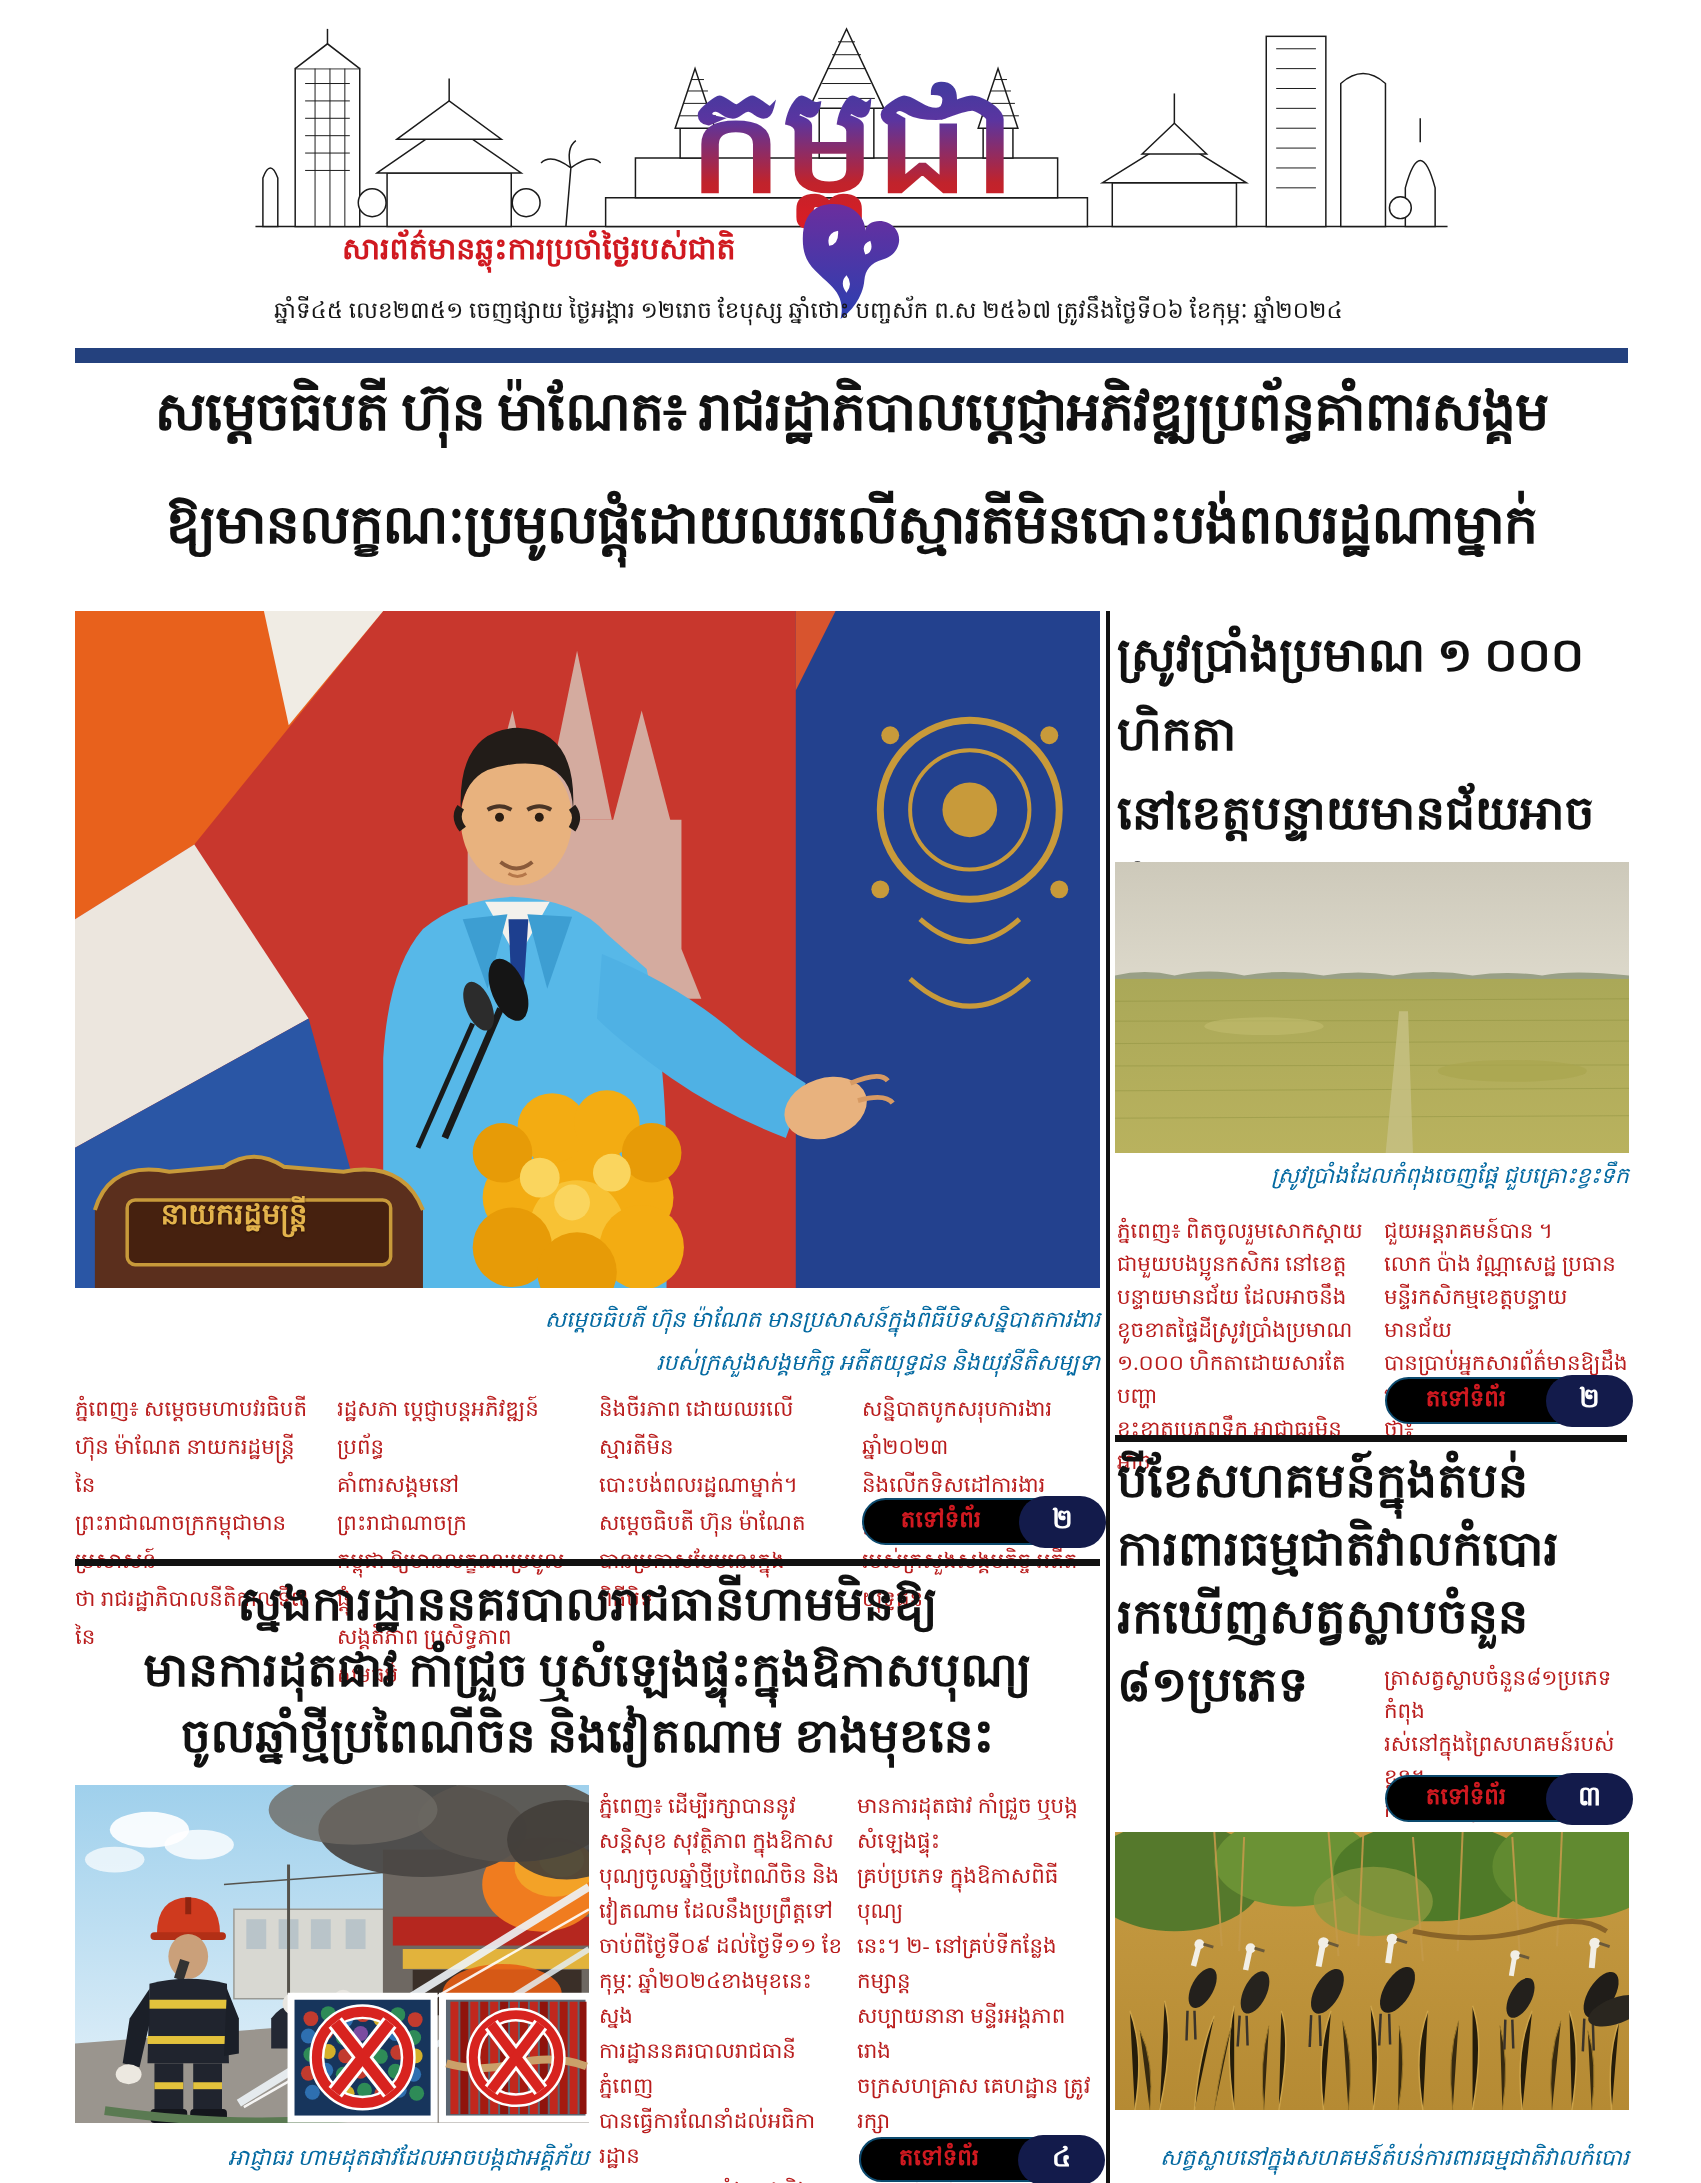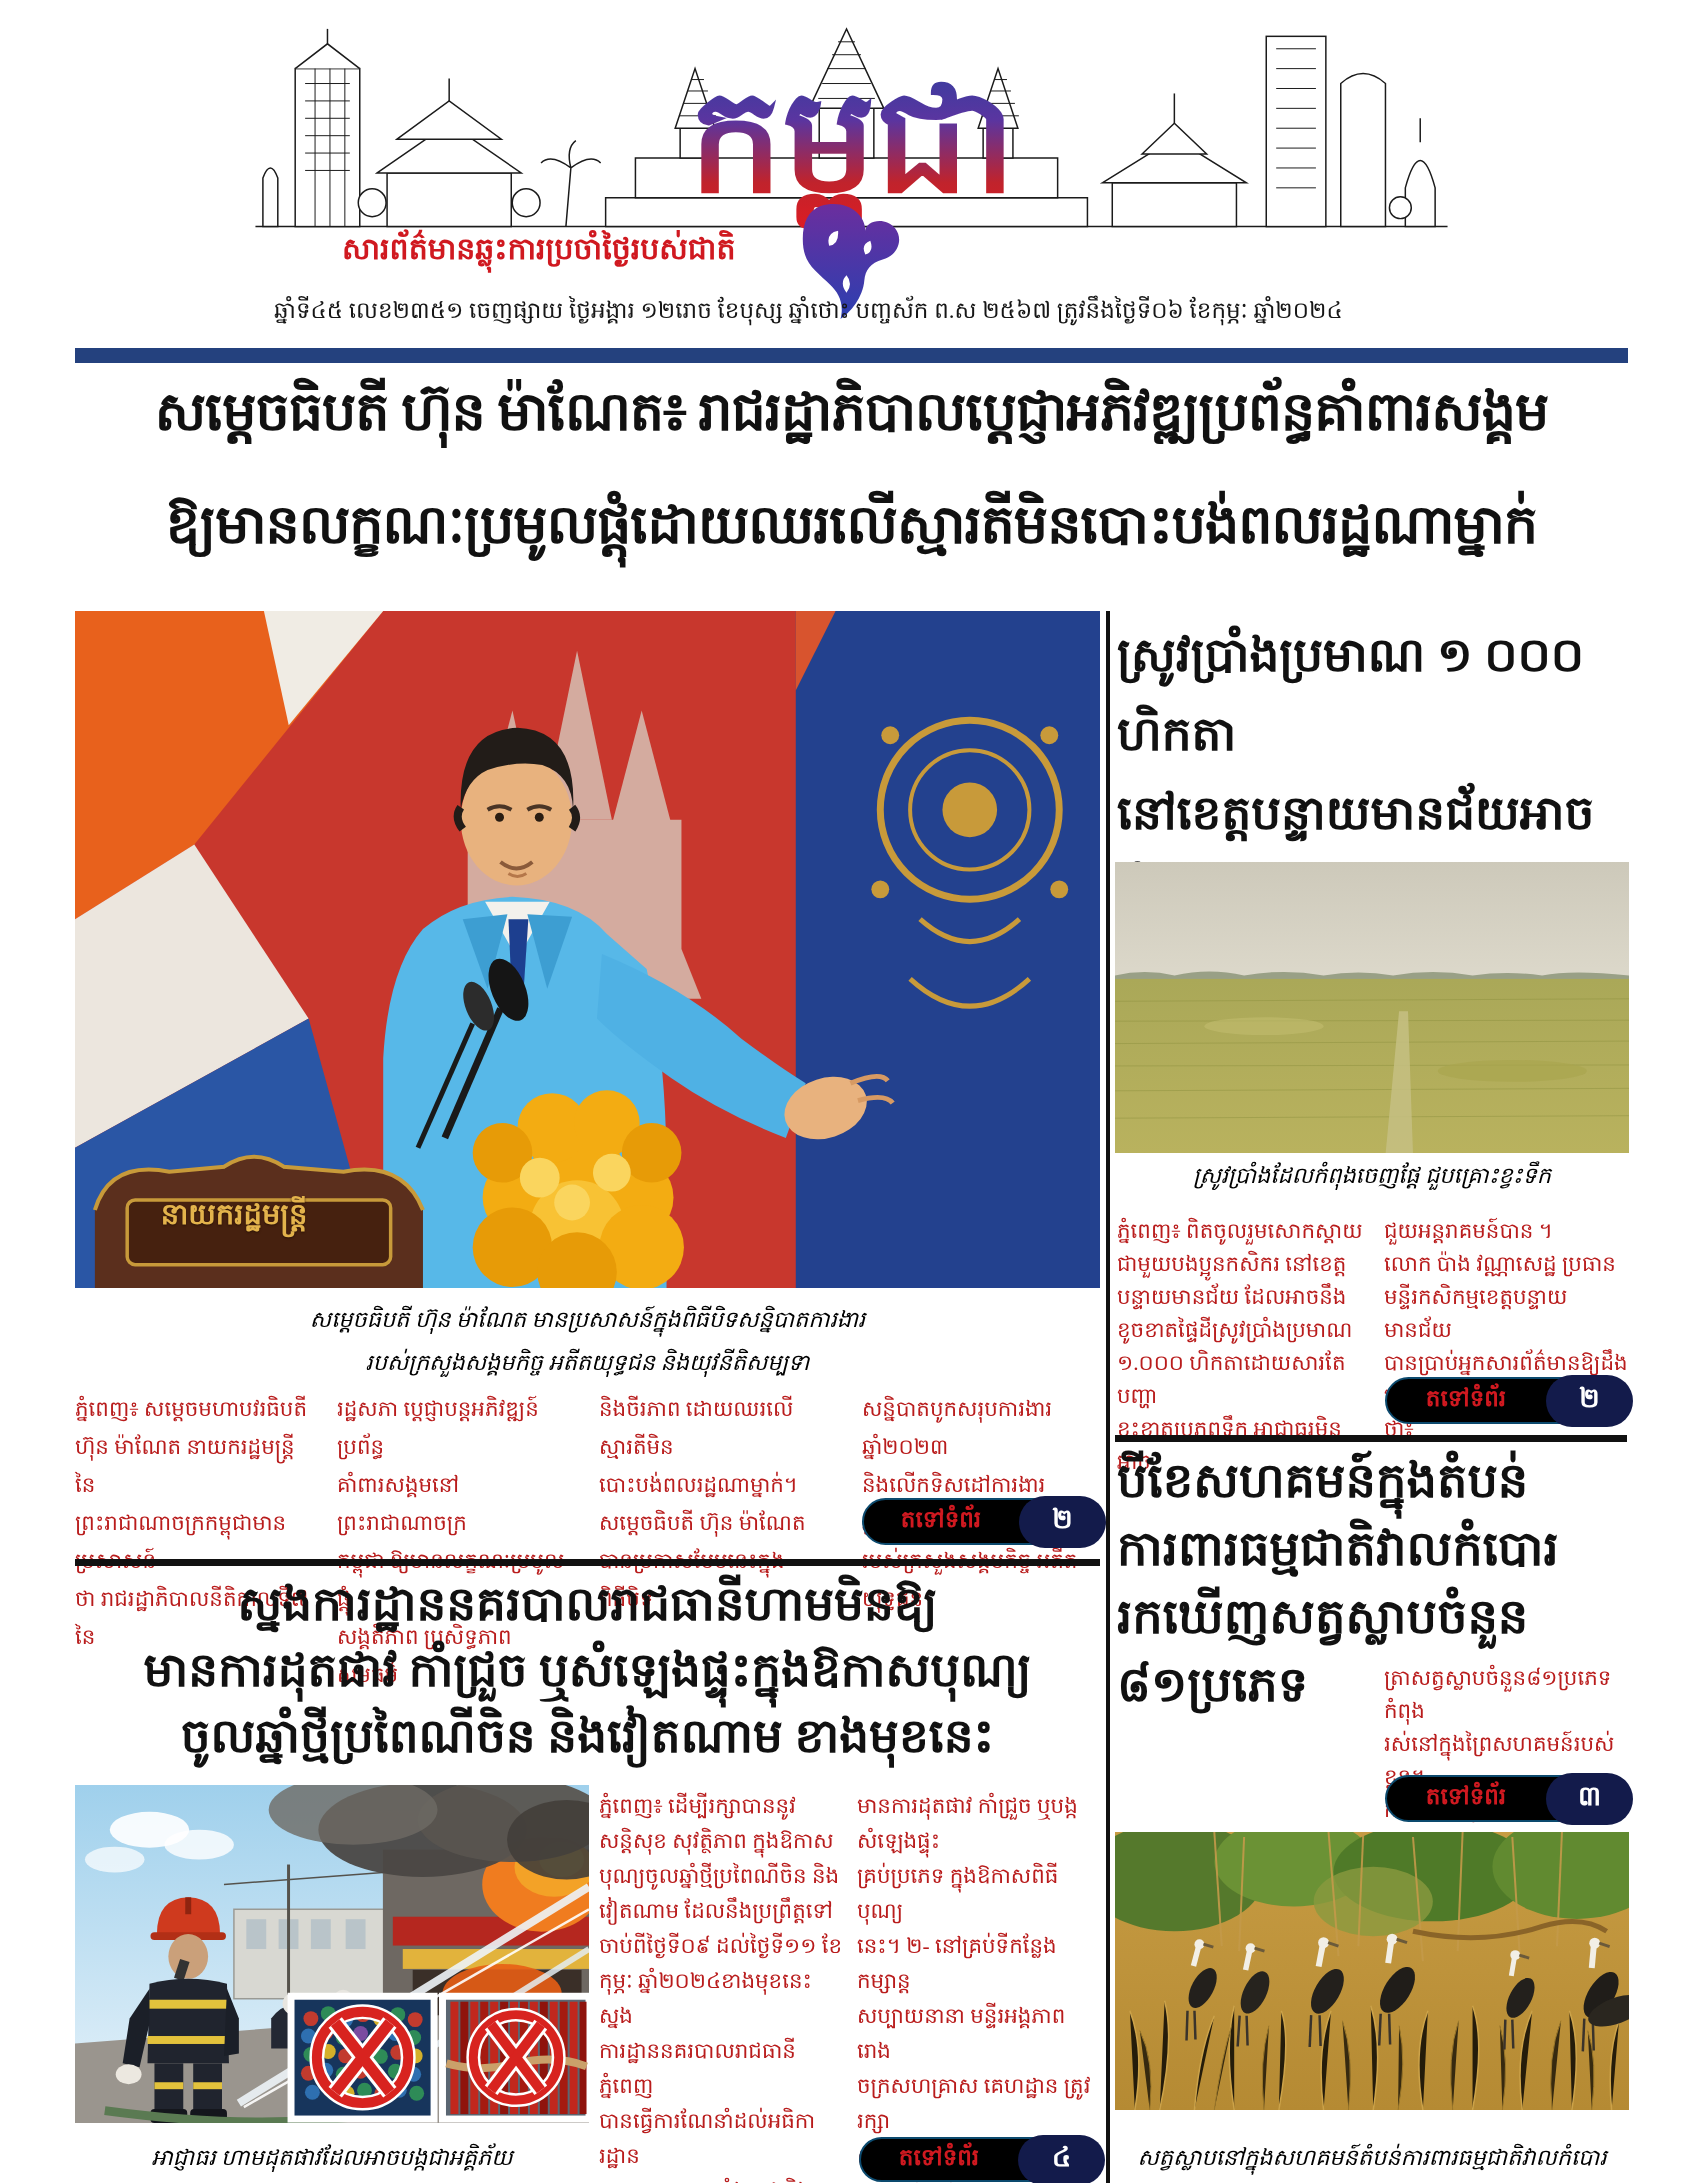--- a/index.html
+++ b/index.html
@@ -19,21 +19,21 @@
   .masthead-rule{left:75px;top:348px;width:1553px;height:15px;background:#24417e;}
   
   .lead-headline{left:79px;top:356px;width:1545px;font-size:54px;line-height:113px;
       font-weight:bold;text-align:center;white-space:pre-line;letter-spacing:-1px;}
   .h2{font-weight:bold;white-space:pre-line;}
   .city-headline{left:75px;top:1571px;width:1025px;font-size:47px;line-height:66px;text-align:center;}
   .rice-headline{left:1117px;top:616px;width:513px;font-size:47px;line-height:79px;}
   .birds-headline{left:1117px;top:1447px;width:513px;font-size:48px;line-height:68px;}
   .body-col{font-size:21.4px;white-space:pre-line;color:#b91c1c;}
   .lh77{line-height:38px;} .lh71{line-height:35px;} .lh66{line-height:33px;}
-  .caption{font-style:italic;font-size:22.4px;text-align:center;white-space:pre-line;color:#000000;}
+  .caption{font-style:italic;font-size:22.4px;text-align:right;white-space:pre-line;color:#0369a1;}
   .rule{background:#111;}
   
   .pill{background:#000000;border:2px solid #0c4a6e;border-radius:30px;}
   .pill-label{position:absolute;left:0;right:84px;top:0;bottom:0;display:flex;
       align-items:center;justify-content:center;color:#d01920;font-weight:bold;font-size:23px;}
   .pill-num{position:absolute;right:-4px;top:-4.5px;bottom:-4.5px;width:87px;background:#131b4b;
       border-radius:27px;display:flex;align-items:center;justify-content:center;
       color:#fff;font-size:27px;font-weight:bold;}
   .divider-v{left:1106px;top:611px;width:4px;height:1572px;background:#111;}
   .photo{overflow:hidden;}

